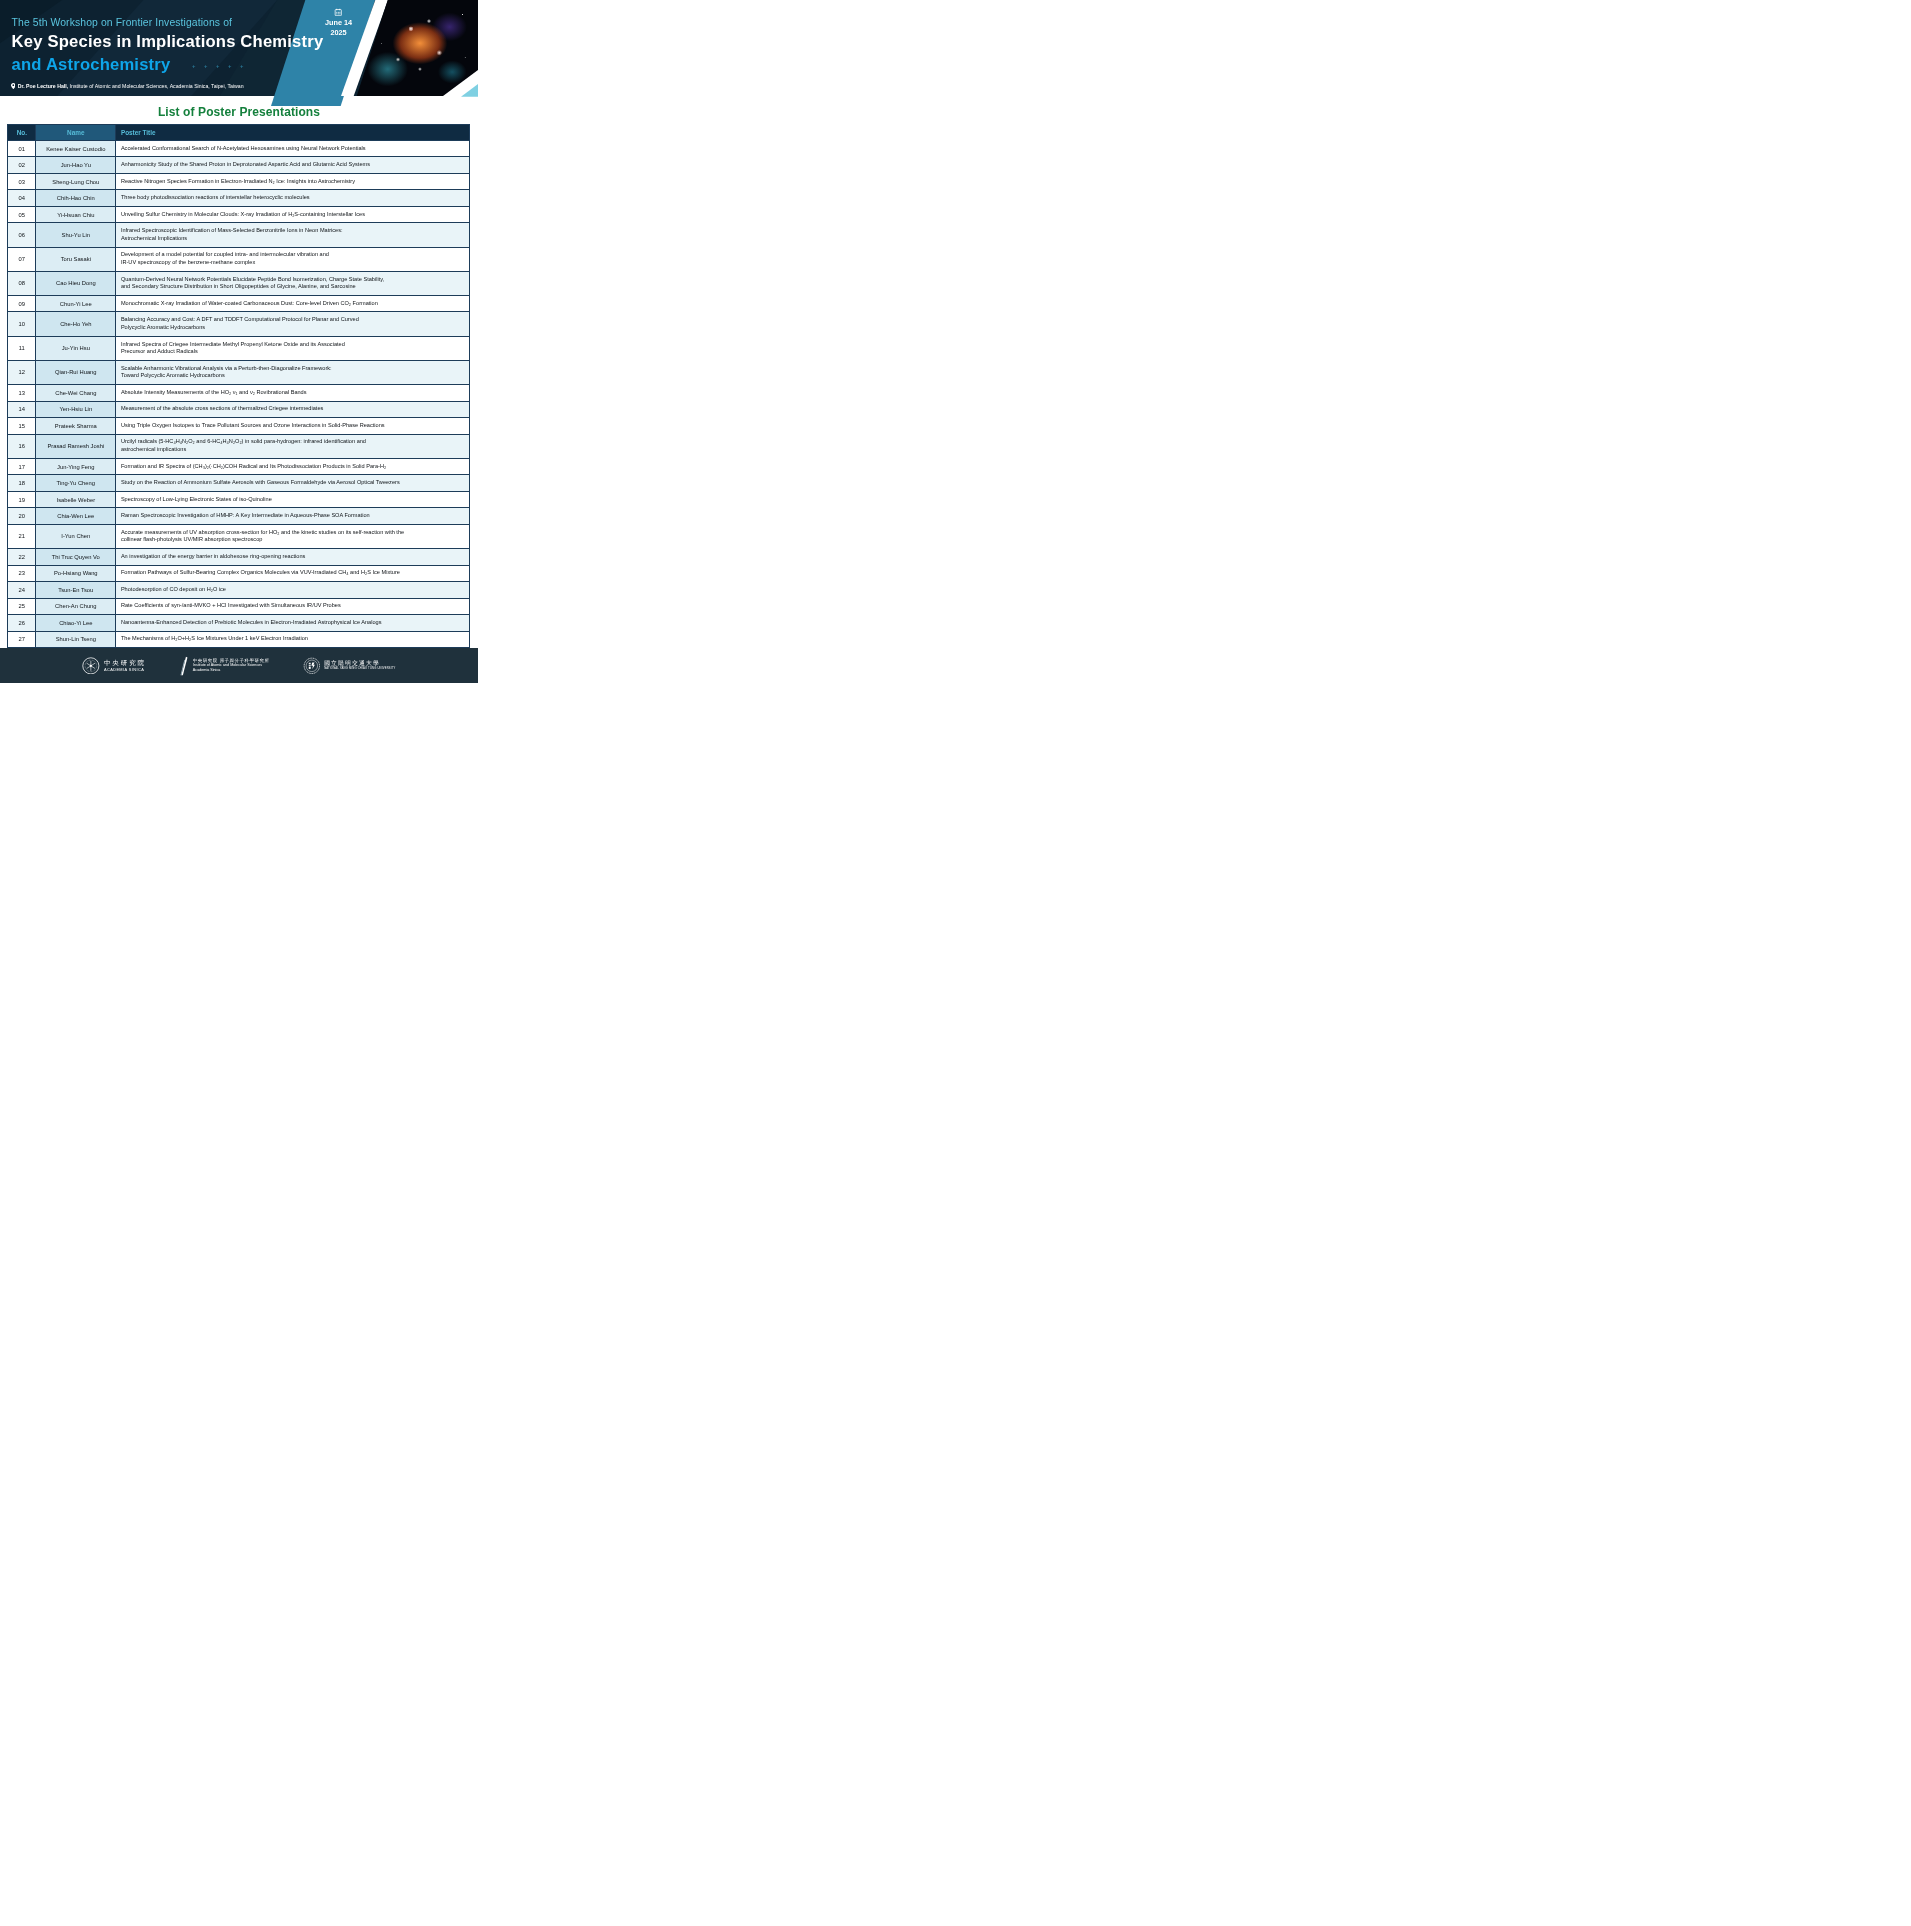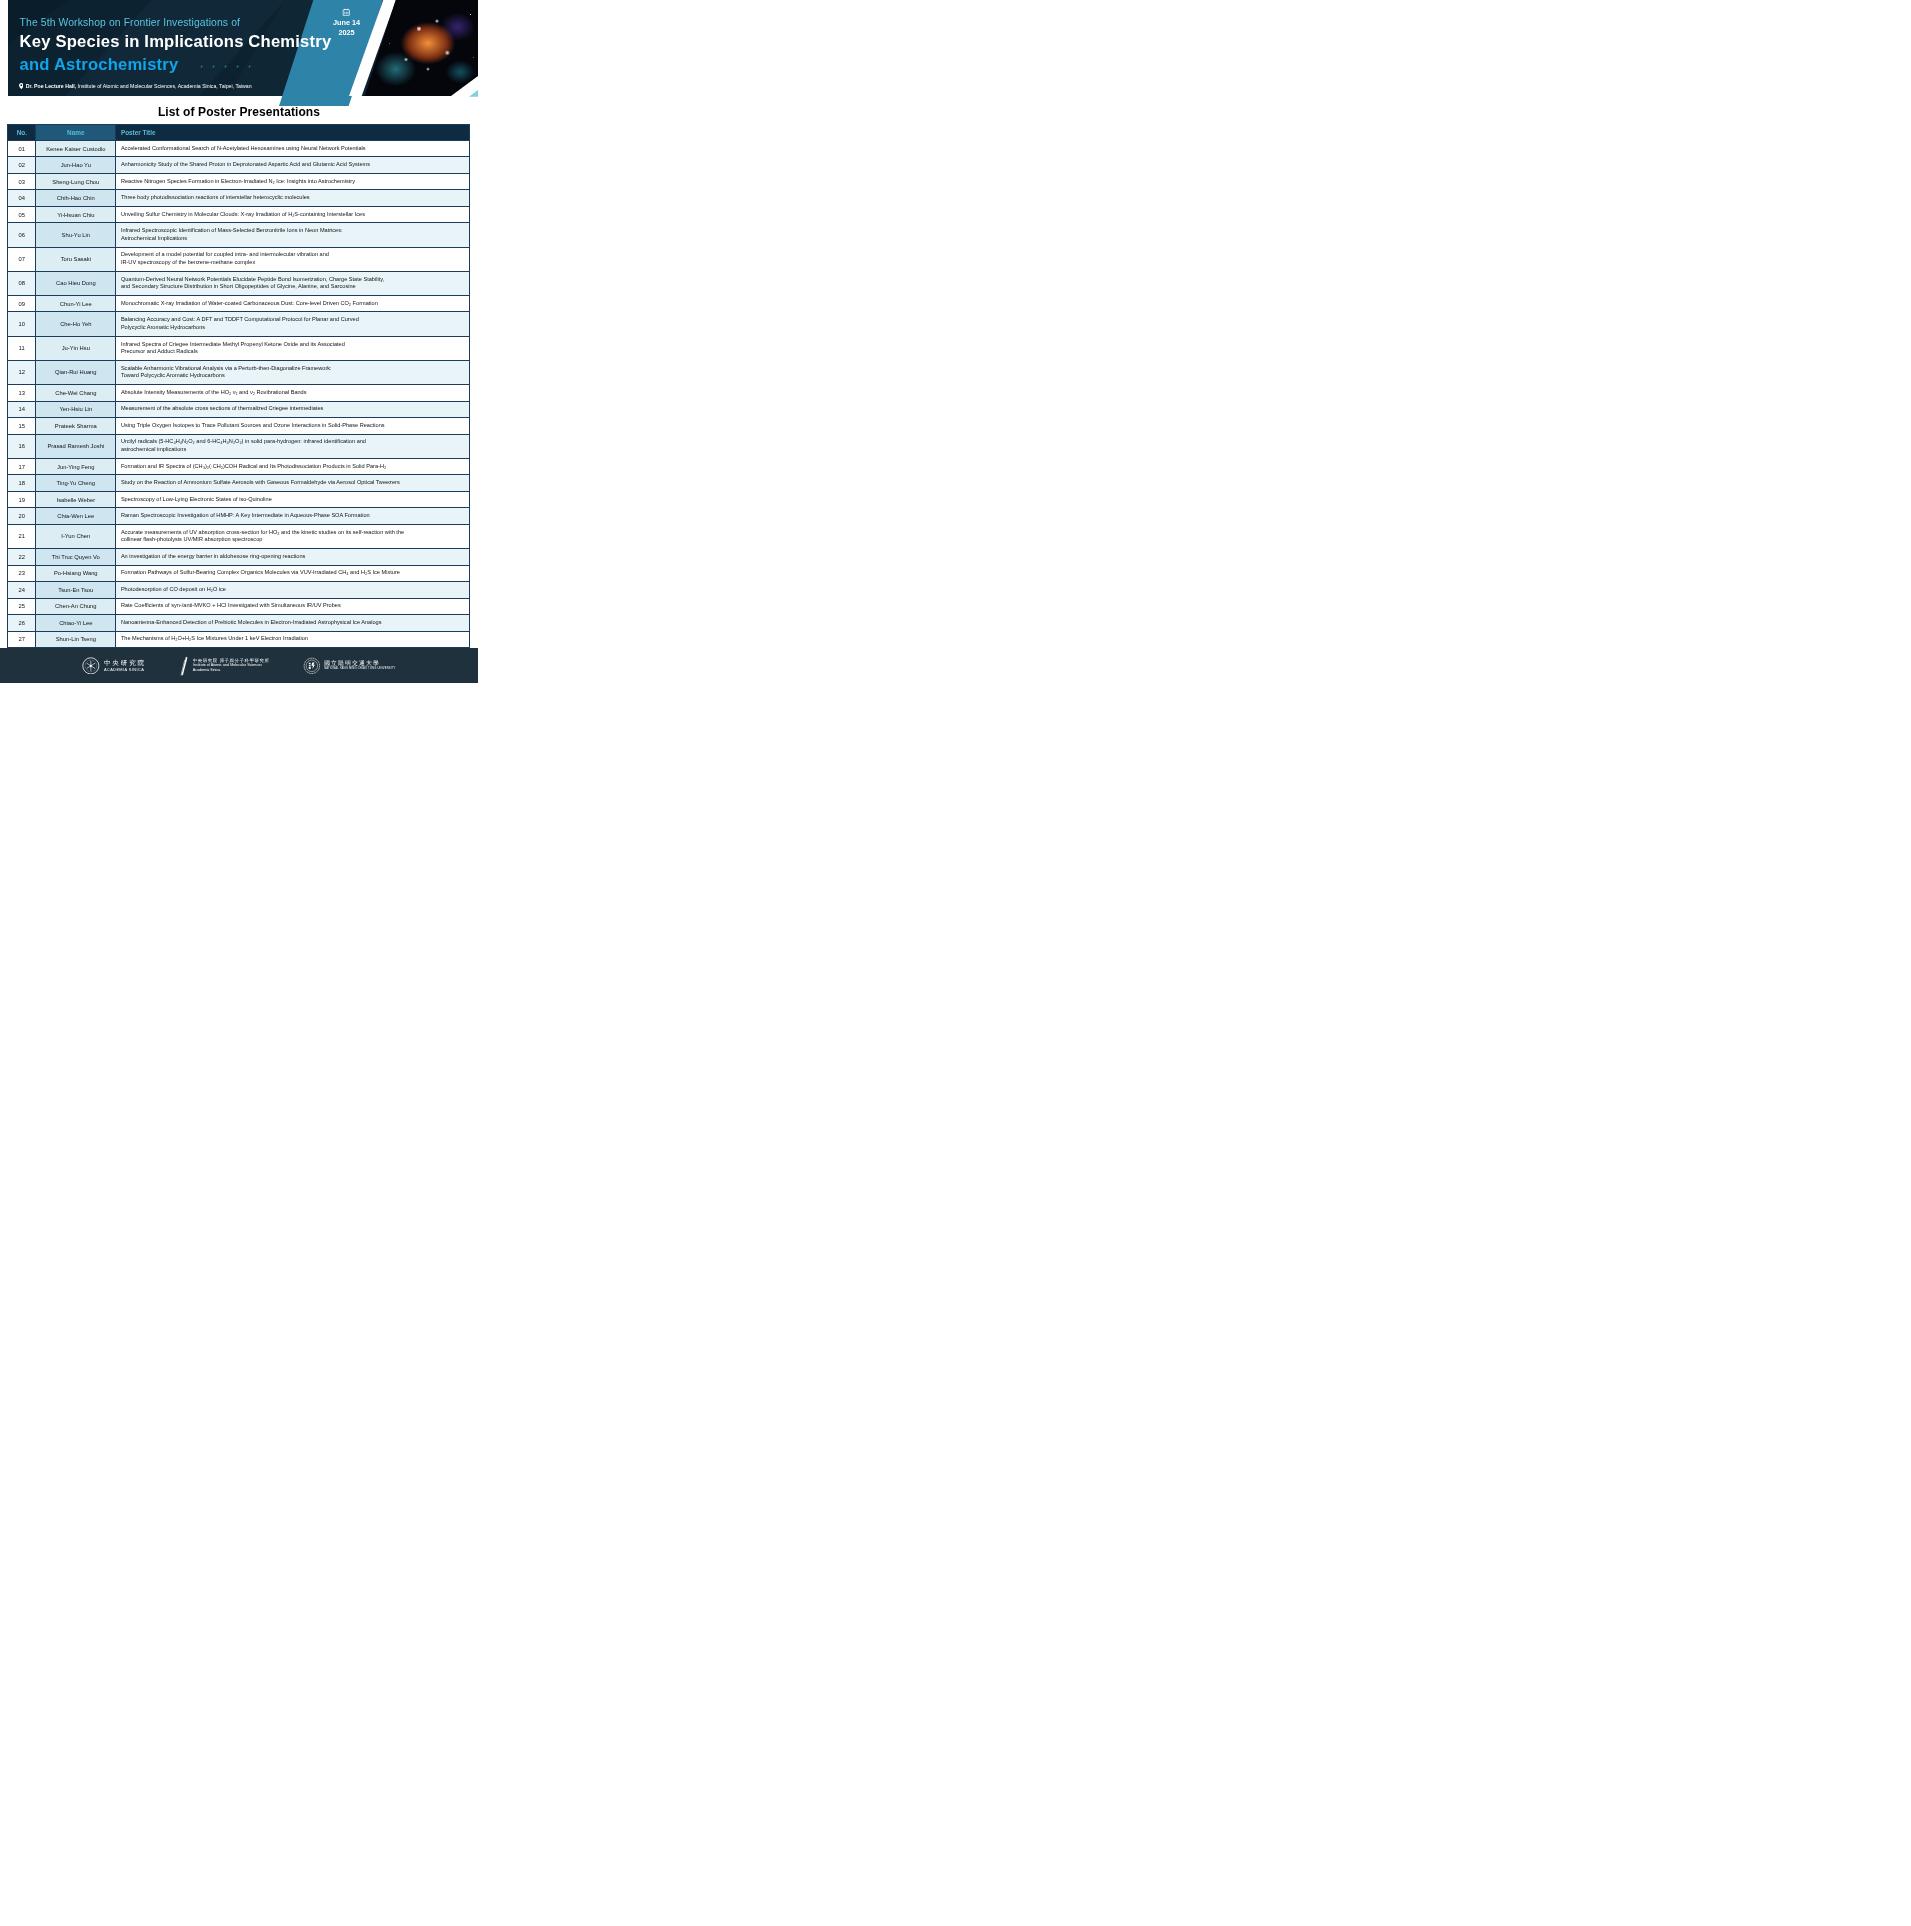--- a/index.html
+++ b/index.html
@@ -1,21 +1,21 @@
 <!DOCTYPE html>
 <html style="font-size:6.2px"><head>
 <meta charset="utf-8">
 <style>
   html,body{margin:0;padding:0;}
   body{
     width:478px;height:683px;position:relative;background:#ffffff;
     font-family:"Liberation Sans","DejaVu Sans",sans-serif;overflow:hidden;
   }
   
-  .header{position:relative;width:478px;height:96px;background:#0d2231;margin-left:8px;}
+  .header{position:relative;width:478px;height:96px;background:#0d2231;}
   .hdr-layer{position:absolute;top:0;left:0;width:100%;height:100%;}
   .band1{background:#112839;clip-path:polygon(30% 0,58% 0,40% 100%,12% 100%);}
   .band2{background:#0f2634;clip-path:polygon(58% 0,80% 0,68% 100%,46% 100%);}
   .tri-tl{background:#0a1d2a;clip-path:polygon(0 0,13% 0,0 45%);}
   .teal-slab{position:absolute;left:271px;top:0;width:104px;height:106px;background:#2e83a8;
     clip-path:polygon(33% 0,100% 0,67% 100%,0 100%);z-index:3;}
   .white-stripe{position:absolute;left:341px;top:0;width:47px;height:96px;background:#ffffff;
     clip-path:polygon(73% 0,100% 0,27% 100%,0 100%);z-index:4;}
   .photo{position:absolute;left:349px;top:0;width:129px;height:96px;z-index:5;
     clip-path:polygon(30% 0,100% 0,100% 100%,6% 100%);
@@ -42,21 +42,21 @@
   .wk-line1{position:absolute;left:11.6px;top:17px;font-size:10.4px;color:#5ac4de;z-index:8;letter-spacing:0.1px;}
   .wk-line2{position:absolute;left:11.6px;top:32px;font-size:16.6px;font-weight:700;color:#ffffff;z-index:8;letter-spacing:0.2px;}
   .wk-line3{position:absolute;left:11.6px;top:55px;font-size:16.6px;font-weight:700;color:#0ea5e9;z-index:8;letter-spacing:0.2px;}
   .plus-row{position:absolute;left:192px;top:63px;font-size:5.8px;color:#2a7795;letter-spacing:3.5px;z-index:8;font-weight:700;}
   .venue{position:absolute;left:10.8px;top:83px;font-size:5.2px;color:#ffffff;z-index:8;display:flex;align-items:center;gap:2.3px;}
   .venue b{font-weight:700;}
   .date-badge{position:absolute;left:306px;top:7.7px;width:65px;z-index:9;display:flex;flex-direction:column;align-items:center;color:#fff;}
   .date-badge .cal{margin-bottom:2.3px;}
   .date-line{font-size:7.3px;font-weight:700;line-height:1.25;}
   
-  .section-title{margin-top:9.2px;text-align:center;font-size:12px;font-weight:700;color:#000000;letter-spacing:0.1px;}
+  .section-title{margin-top:9.2px;text-align:center;font-size:12px;font-weight:700;color:#15803d;letter-spacing:0.1px;}
   
   table.poster{border-collapse:collapse;margin:4.6px 0 0 7.3px;width:463px;table-layout:fixed;}
   .poster th,.poster td{border:0.4px solid #1d3c59;}
   .poster th{height:13px;font-size:6.4px;font-weight:700;color:#56bcd8;}
   .th-no{width:25px;background:#0f2b42;text-align:center;}
   .th-name{width:77px;background:#20587a;text-align:center;}
   .th-title{background:#0f2b42;text-align:left;padding-left:4.6px;}
   .c-no{background:#fff;text-align:center;font-size:5.8px;color:#101418;padding:3.9px 0.8px;}
   .c-name{background:#dcedf4;text-align:center;font-size:5.8px;color:#101418;padding:3.9px 1.5px;}
   .c-title{background:#fff;text-align:left;font-size:5.6px;color:#101418;padding:3.9px 3.1px 3.9px 4.6px;

